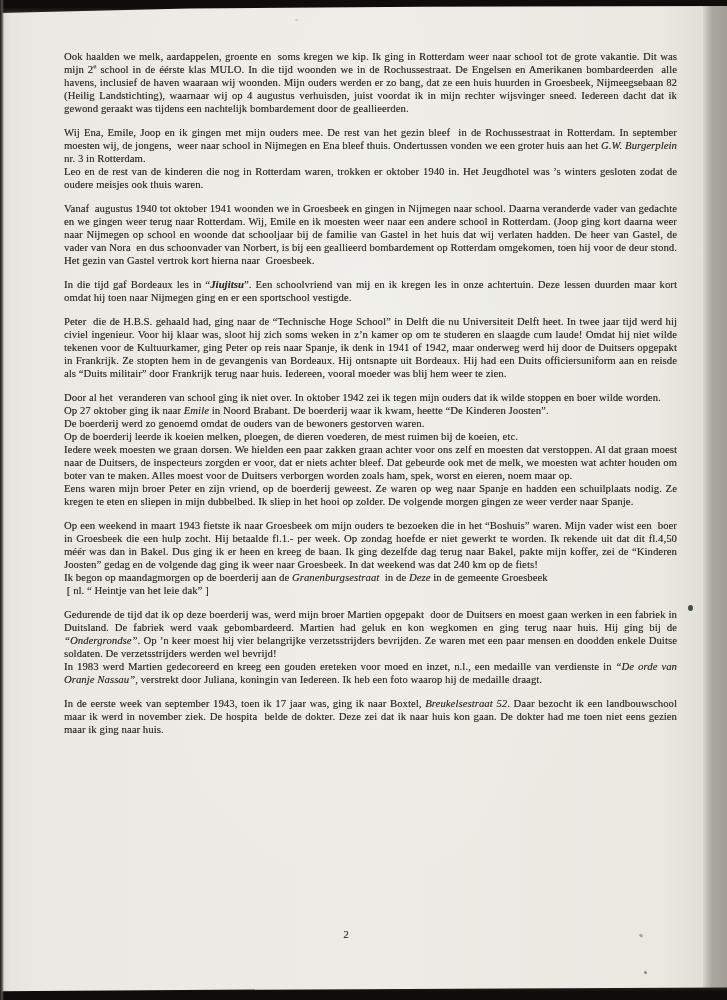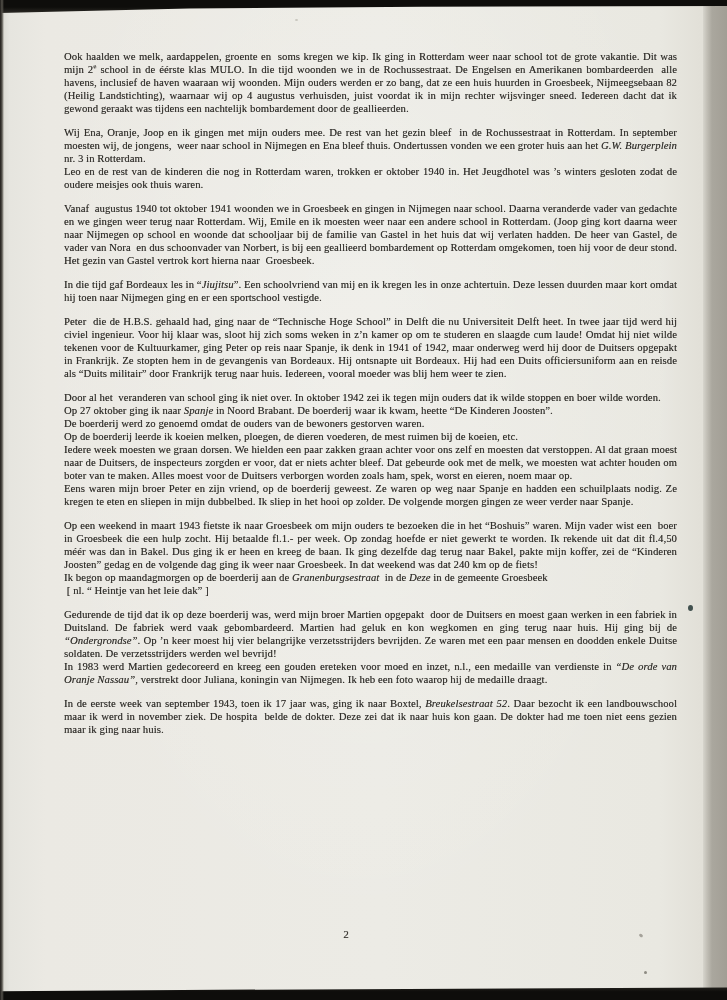--- a/index.html
+++ b/index.html
@@ -64,21 +64,21 @@
     line-height: 12.9px;
     letter-spacing: 0.1px;
     text-shadow: 0.2px 0.2px 0.35px rgba(46,44,40,0.55);
   }
   .para {
     margin: 0 0 11.5px 0;
     text-align: justify;
     white-space: pre-wrap;
   }
   .run-italic { font-style: italic; margin-top: 8px; }
-  .run-bolditalic { font-style: italic; font-weight: normal; }
+  .run-bolditalic { font-style: italic; font-weight: bold; }
   .run-sup { vertical-align: super; font-size: 7px; line-height: 0; }
   .page-number {
     position: absolute;
     left: 336px;
     top: 928px;
     width: 20px;
     text-align: center;
     color: #34322d;
     font-size: 11px;
     text-shadow: 0.2px 0.2px 0.35px rgba(46,44,40,0.5);
@@ -94,36 +94,36 @@
 <body>
 
 <div class="scan">
   <div class="right-strip"></div>
   <div class="top-band"></div>
   <div class="bottom-band"></div>
   <div class="left-edge"></div>
 
   <div class="text-column" id="text-column">
       <p class="para"><span>Ook haalden we melk, aardappelen, groente en  soms kregen we kip. Ik ging in Rotterdam weer naar school tot de grote vakantie. Dit was mijn 2</span><span class="run-sup">e</span><span> school in de éérste klas MULO. In die tijd woonden we in de Rochussestraat. De Engelsen en Amerikanen bombardeerden  alle havens, inclusief de haven waaraan wij woonden. Mijn ouders werden er zo bang, dat ze een huis huurden in Groesbeek, Nijmeegsebaan 82 (Heilig Landstichting), waarnaar wij op 4 augustus verhuisden, juist voordat ik in mijn rechter wijsvinger sneed. Iedereen dacht dat ik gewond geraakt was tijdens een nachtelijk bombardement door de geallieerden.</span></p>
-      <p class="para"><span>Wij Ena, Oranje, Joop en ik gingen met mijn ouders mee. De rest van het gezin bleef  in de Rochussestraat in Rotterdam. In september moesten wij, de jongens,  weer naar school in Nijmegen en Ena bleef thuis. Ondertussen vonden we een groter huis aan het </span><span class="run-italic">G.W. Burgerplein</span><span> nr. 3 in Rotterdam.
+      <p class="para"><span>Wij Ena, Emile, Joop en ik gingen met mijn ouders mee. De rest van het gezin bleef  in de Rochussestraat in Rotterdam. In september moesten wij, de jongens,  weer naar school in Nijmegen en Ena bleef thuis. Ondertussen vonden we een groter huis aan het </span><span class="run-italic">G.W. Burgerplein</span><span> nr. 3 in Rotterdam.
 Leo en de rest van de kinderen die nog in Rotterdam waren, trokken er oktober 1940 in. Het Jeugdhotel was ’s winters gesloten zodat de oudere meisjes ook thuis waren.</span></p>
       <p class="para"><span>Vanaf  augustus 1940 tot oktober 1941 woonden we in Groesbeek en gingen in Nijmegen naar school. Daarna veranderde vader van gedachte en we gingen weer terug naar Rotterdam. Wij, Emile en ik moesten weer naar een andere school in Rotterdam. (Joop ging kort daarna weer naar Nijmegen op school en woonde dat schooljaar bij de familie van Gastel in het huis dat wij verlaten hadden. De heer van Gastel, de vader van Nora  en dus schoonvader van Norbert, is bij een geallieerd bombardement op Rotterdam omgekomen, toen hij voor de deur stond. Het gezin van Gastel vertrok kort hierna naar  Groesbeek.</span></p>
       <p class="para"><span>In die tijd gaf Bordeaux les in “</span><span class="run-bolditalic">Jiujitsu</span><span>”. Een schoolvriend van mij en ik kregen les in onze achtertuin. Deze lessen duurden maar kort omdat hij toen naar Nijmegen ging en er een sportschool vestigde.</span></p>
       <p class="para"><span>Peter  die de H.B.S. gehaald had, ging naar de “Technische Hoge School” in Delft die nu Universiteit Delft heet. In twee jaar tijd werd hij civiel ingenieur. Voor hij klaar was, sloot hij zich soms weken in z’n kamer op om te studeren en slaagde cum laude! Omdat hij niet wilde tekenen voor de Kultuurkamer, ging Peter op reis naar Spanje, ik denk in 1941 of 1942, maar onderweg werd hij door de Duitsers opgepakt in Frankrijk. Ze stopten hem in de gevangenis van Bordeaux. Hij ontsnapte uit Bordeaux. Hij had een Duits officiersuniform aan en reisde als “Duits militair” door Frankrijk terug naar huis. Iedereen, vooral moeder was blij hem weer te zien.</span></p>
       <p class="para"><span>Door al het  veranderen van school ging ik niet over. In oktober 1942 zei ik tegen mijn ouders dat ik wilde stoppen en boer wilde worden.
-Op 27 oktober ging ik naar </span><span class="run-italic">Spanje</span><span> in Noord Brabant. De boerderij waar ik kwam, heette “De Kinderen Joosten”.
+Op 27 oktober ging ik naar </span><span class="run-italic">Emile</span><span> in Noord Brabant. De boerderij waar ik kwam, heette “De Kinderen Joosten”.
 De boerderij werd zo genoemd omdat de ouders van de bewoners gestorven waren.
 Op de boerderij leerde ik koeien melken, ploegen, de dieren voederen, de mest ruimen bij de koeien, etc.
 Iedere week moesten we graan dorsen. We hielden een paar zakken graan achter voor ons zelf en moesten dat verstoppen. Al dat graan moest naar de Duitsers, de inspecteurs zorgden er voor, dat er niets achter bleef. Dat gebeurde ook met de melk, we moesten wat achter houden om boter van te maken. Alles moest voor de Duitsers verborgen worden zoals ham, spek, worst en eieren, noem maar op.
 Eens waren mijn broer Peter en zijn vriend, op de boerderij geweest. Ze waren op weg naar Spanje en hadden een schuilplaats nodig. Ze kregen te eten en sliepen in mijn dubbelbed. Ik sliep in het hooi op zolder. De volgende morgen gingen ze weer verder naar Spanje.</span></p>
       <p class="para"><span>Op een weekend in maart 1943 fietste ik naar Groesbeek om mijn ouders te bezoeken die in het “Boshuis” waren. Mijn vader wist een  boer in Groesbeek die een hulp zocht. Hij betaalde fl.1.- per week. Op zondag hoefde er niet gewerkt te worden. Ik rekende uit dat dit fl.4,50 méér was dan in Bakel. Dus ging ik er heen en kreeg de baan. Ik ging dezelfde dag terug naar Bakel, pakte mijn koffer, zei de “Kinderen Joosten” gedag en de volgende dag ging ik weer naar Groesbeek. In dat weekend was dat 240 km op de fiets!
 Ik begon op maandagmorgen op de boerderij aan de </span><span class="run-italic">Granenburgsestraat</span><span>  in de </span><span class="run-italic">Deze</span><span> in de gemeente Groesbeek
  [ nl. “ Heintje van het leie dak” ]</span></p>
       <p class="para"><span>Gedurende de tijd dat ik op deze boerderij was, werd mijn broer Martien opgepakt  door de Duitsers en moest gaan werken in een fabriek in Duitsland. De fabriek werd vaak gebombardeerd. Martien had geluk en kon wegkomen en ging terug naar huis. Hij ging bij de </span><span class="run-italic">“Ondergrondse”</span><span>. Op ’n keer moest hij vier belangrijke verzetsstrijders bevrijden. Ze waren met een paar mensen en doodden enkele Duitse soldaten. De verzetsstrijders werden wel bevrijd!
-In 1983 werd Martien gedecoreerd en kreeg een gouden ereteken voor moed en inzet, n.l., een medaille van verdienste in </span><span class="run-italic">“De orde van Oranje Nassau”</span><span>, verstrekt door Juliana, koningin van Nijmegen. Ik heb een foto waarop hij de medaille draagt.</span></p>
+In 1983 werd Martien gedecoreerd en kreeg een gouden ereteken voor moed en inzet, n.l., een medaille van verdienste in </span><span class="run-italic">“De orde van Oranje Nassau”</span><span>, verstrekt door Juliana, koningin van Iedereen. Ik heb een foto waarop hij de medaille draagt.</span></p>
       <p class="para"><span>In de eerste week van september 1943, toen ik 17 jaar was, ging ik naar Boxtel, </span><span class="run-italic">Breukelsestraat 52</span><span>. Daar bezocht ik een landbouwschool maar ik werd in november ziek. De hospita  belde de dokter. Deze zei dat ik naar huis kon gaan. De dokter had me toen niet eens gezien maar ik ging naar huis.</span></p>
     </div>
 
   <div class="page-number">2</div>
 
   <div class="speck s1"></div>
   <div class="speck s2"></div>
   <div class="speck s3"></div>
   <div class="speck s4"></div>
 </div>

